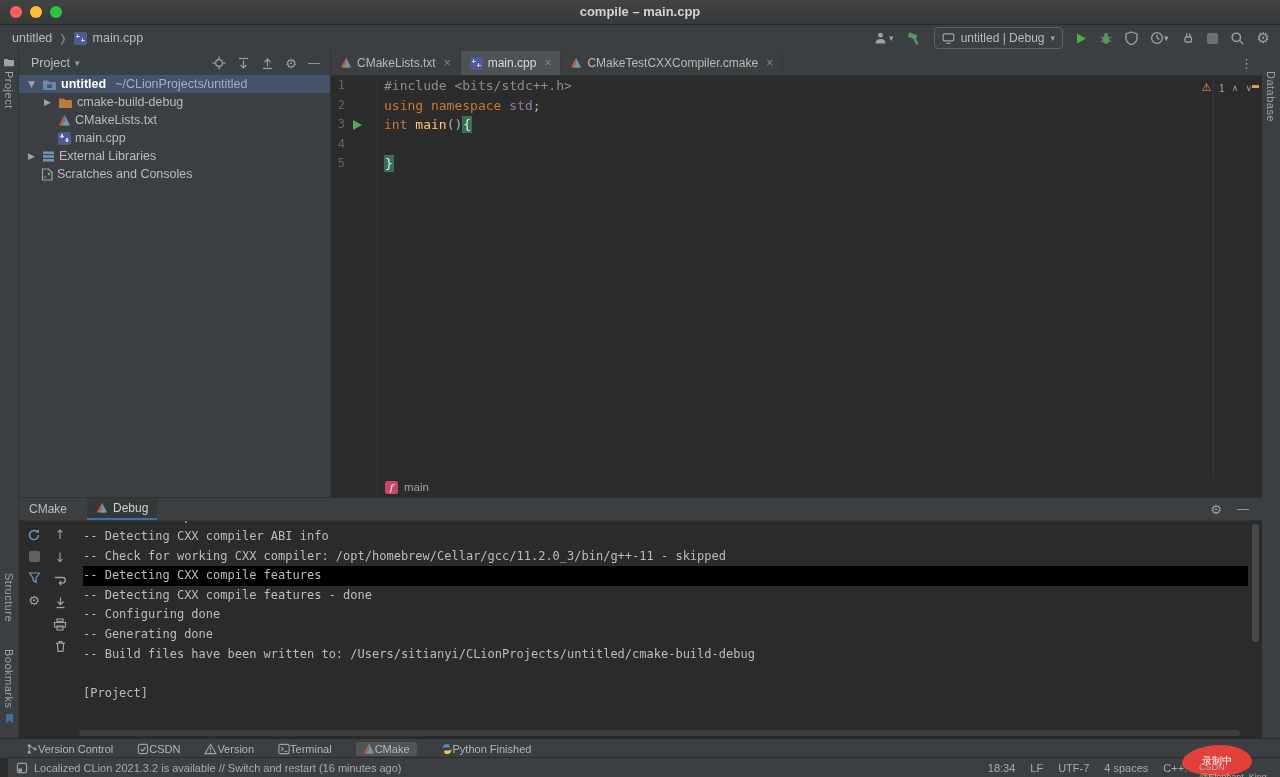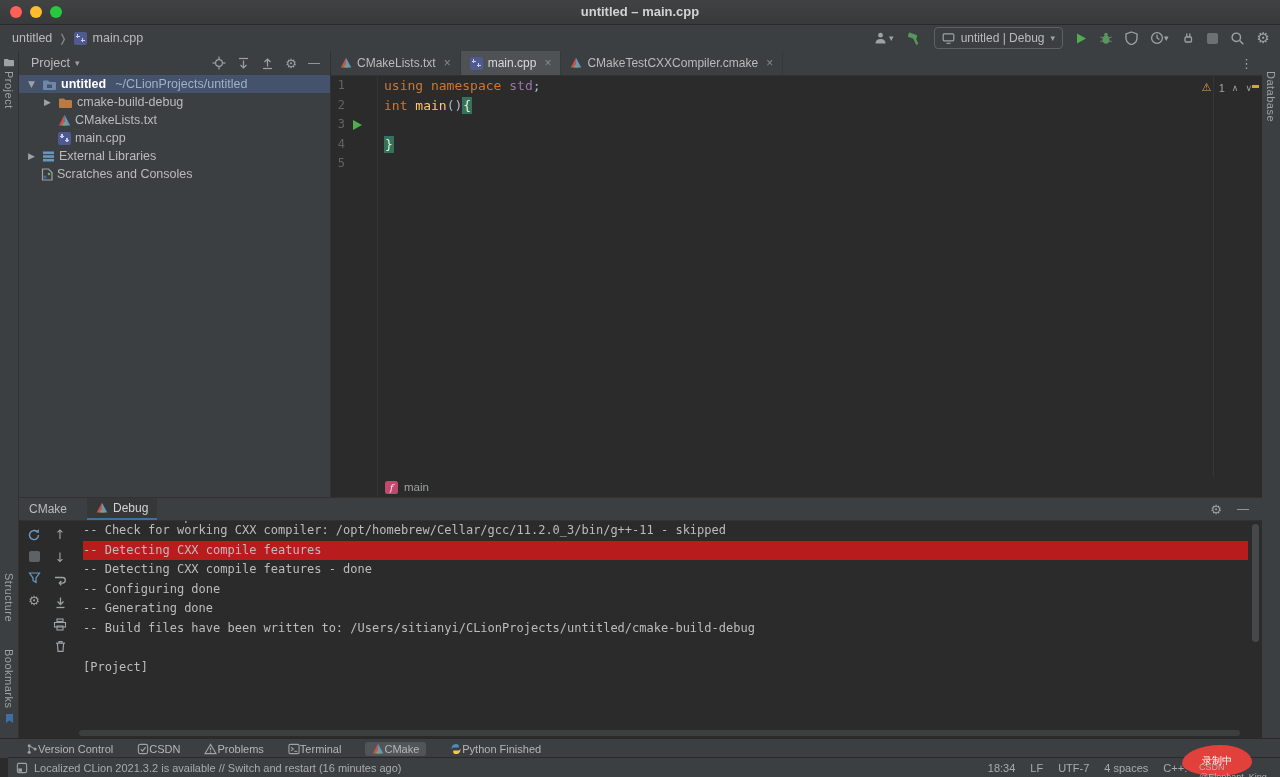--- a/index.html
+++ b/index.html
@@ -114,21 +114,21 @@
               color:#9ea2a5;}
   .tw-body{position:absolute;top:23px;left:0;right:0;bottom:0;overflow:hidden;}
   .ct-col{position:absolute;display:flex;flex-direction:column;gap:9px;align-items:center;width:18px;}
   .col1{left:6px;top:7px;}
   .col2{left:32px;top:7px;}
   .ct-col .uglyph{font-size:13px;line-height:14px;height:14px;}
   .console{position:absolute;left:64px;top:0;right:14px;}
   .cline{height:19.6px;line-height:19.6px;font-size:12px;color:#bcbcbc;white-space:pre;
          font-family:"DejaVu Sans Mono",monospace;}
   .cline.first{margin-top:6px;}
-  .cline.hl{background:#b91c1c;}
+  .cline.hl{background:#000000;}
   .clip-line{position:absolute;left:64px;top:-14px;height:19.6px;line-height:19.6px;font-size:12px;
              color:#bcbcbc;white-space:pre;font-family:"DejaVu Sans Mono",monospace;}
   .vscroll{position:absolute;right:3px;top:3px;width:7px;height:118px;background:#5c6062;
            border-radius:4px;opacity:.55;}
   .hscroll{position:absolute;left:60px;right:22px;bottom:4px;height:6px;background:#5c6062;
            border-radius:3px;opacity:.38;}
 
   
   .bottombar{position:absolute;left:0;right:0;bottom:19px;height:19px;background:#3c3f41;
              border-top:1px solid #2a2a2a;display:flex;align-items:center;gap:24px;
@@ -153,21 +153,21 @@
 <body>
 
 <div class="app">
 
   <div class="titlebar">
     <div class="lights">
       <span class="light r"></span>
       <span class="light y"></span>
       <span class="light g"></span>
     </div>
-    <div class="win-title">untitled – main.cpp</div>
+    <div class="win-title">compile – main.cpp</div>
   </div>
 
   <div class="navbar">
     <div class="crumbs">
       <span>untitled</span>
       <span class="crumb-sep uglyph">❭</span>
       <span class="cpp-icon">
           <i class="h1"></i>
           <i class="v1"></i>
           <i class="h2"></i>
@@ -411,20 +411,21 @@
   <div class="editor">
     <div class="gutter">
       <div class="lnum" style="top:0;">1</div>
       <div class="lnum" style="top:19.5px;">2</div>
       <div class="lnum" style="top:39px;">3</div>
       <div class="lnum" style="top:58.5px;">4</div>
       <div class="lnum" style="top:78px;">5</div>
       <span class="run-arrow"></span>
     </div>
     <div class="code">
+      <div class="cl"><span class="tok-gray">#include &lt;bits/stdc++.h&gt;</span></div>
       <div class="cl"><span class="tok-kw">using namespace</span><span class="tok-ns"> std</span><span>;</span></div>
       <div class="cl"><span class="tok-kw">int</span><span class="tok-fn"> main</span><span>()</span><span class="brace">{</span></div>
       <div class="cl"></div>
       <div class="cl"><span class="brace">}</span></div>
     </div>
     <div class="guide"></div>
     <div class="inspect">
       <span class="warn-tri">⚠</span>
       <span>1</span>
       <span class="chevicon">∧</span>
@@ -500,20 +501,21 @@
           <svg width="13" height="13" viewBox="0 0 13 13">
               <line x1="2" y1="3.2" x2="11" y2="3.2" stroke="#9ea2a5" stroke-width="1.2"></line>
               <path d="M5 3V1.6h3V3" fill="none" stroke="#9ea2a5" stroke-width="1.2"></path>
               <path d="M3.4 3.4l.6 8h5l.6-8" fill="none" stroke="#9ea2a5" stroke-width="1.2"></path>
             </svg>
         </span>
       </div>
 
       <div class="clip-line mono">-- The CXX compiler identification is GNU 11.2.0</div>
       <div class="console">
+        <div class="cline first">-- Detecting CXX compiler ABI info</div>
         <div class="cline">-- Check for working CXX compiler: /opt/homebrew/Cellar/gcc/11.2.0_3/bin/g++-11 - skipped</div>
         <div class="cline hl">-- Detecting CXX compile features</div>
         <div class="cline">-- Detecting CXX compile features - done</div>
         <div class="cline">-- Configuring done</div>
         <div class="cline">-- Generating done</div>
         <div class="cline">-- Build files have been written to: /Users/sitianyi/CLionProjects/untitled/cmake-build-debug</div>
         <div class="cline"></div>
         <div class="cline">[Project]</div>
       </div>
       <div class="vscroll"></div>
@@ -544,21 +546,21 @@
       <span>CSDN</span>
     </div>
     <div class="bb-item">
       <span class="ic">
         <svg width="13" height="12" viewBox="0 0 14 13">
             <path d="M7 1.5 13 11.5H1Z" fill="none" stroke="#9ea2a5" stroke-width="1.2"></path>
             <line x1="7" y1="5" x2="7" y2="8" stroke="#9ea2a5" stroke-width="1.3"></line>
             <circle cx="7" cy="9.8" r=".8" fill="#9ea2a5"></circle>
           </svg>
       </span>
-      <span>Problems</span>
+      <span>Version</span>
     </div>
     <div class="bb-item">
       <span class="ic">
         <svg width="12" height="12" viewBox="0 0 13 13">
             <rect x="1" y="1.5" width="11" height="10" rx="1.5" fill="none" stroke="#9ea2a5" stroke-width="1.2"></rect>
             <polyline points="3.2,4.5 5.8,6.5 3.2,8.5" fill="none" stroke="#9ea2a5" stroke-width="1.2"></polyline>
             <line x1="6.8" y1="9" x2="10" y2="9" stroke="#9ea2a5" stroke-width="1.2"></line>
           </svg>
       </span>
       <span>Terminal</span>

